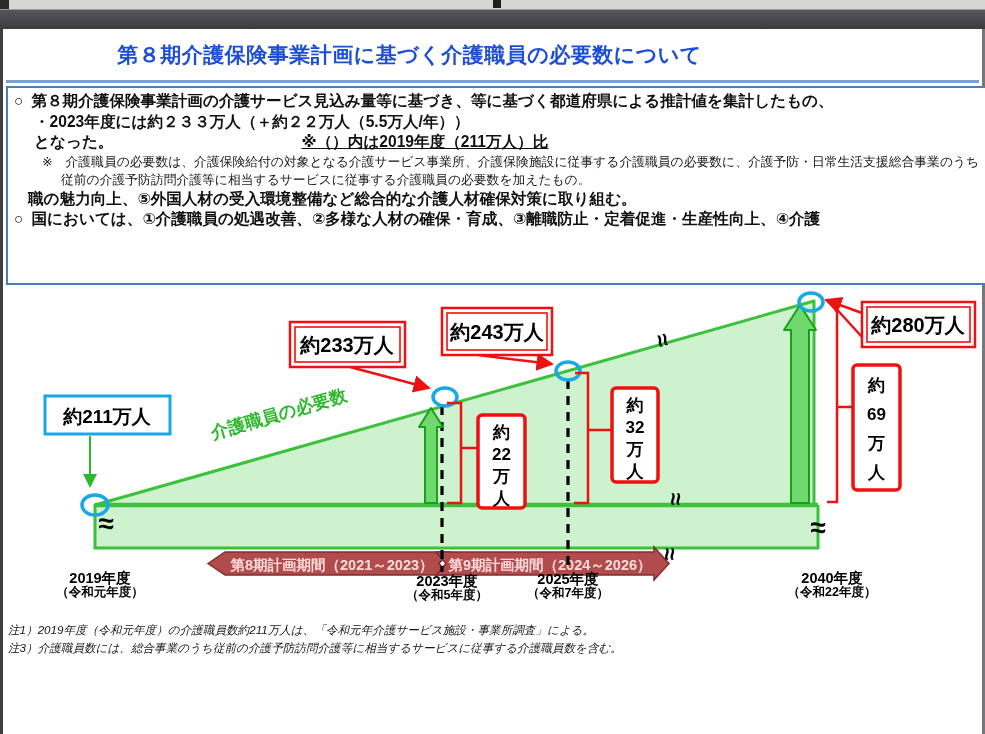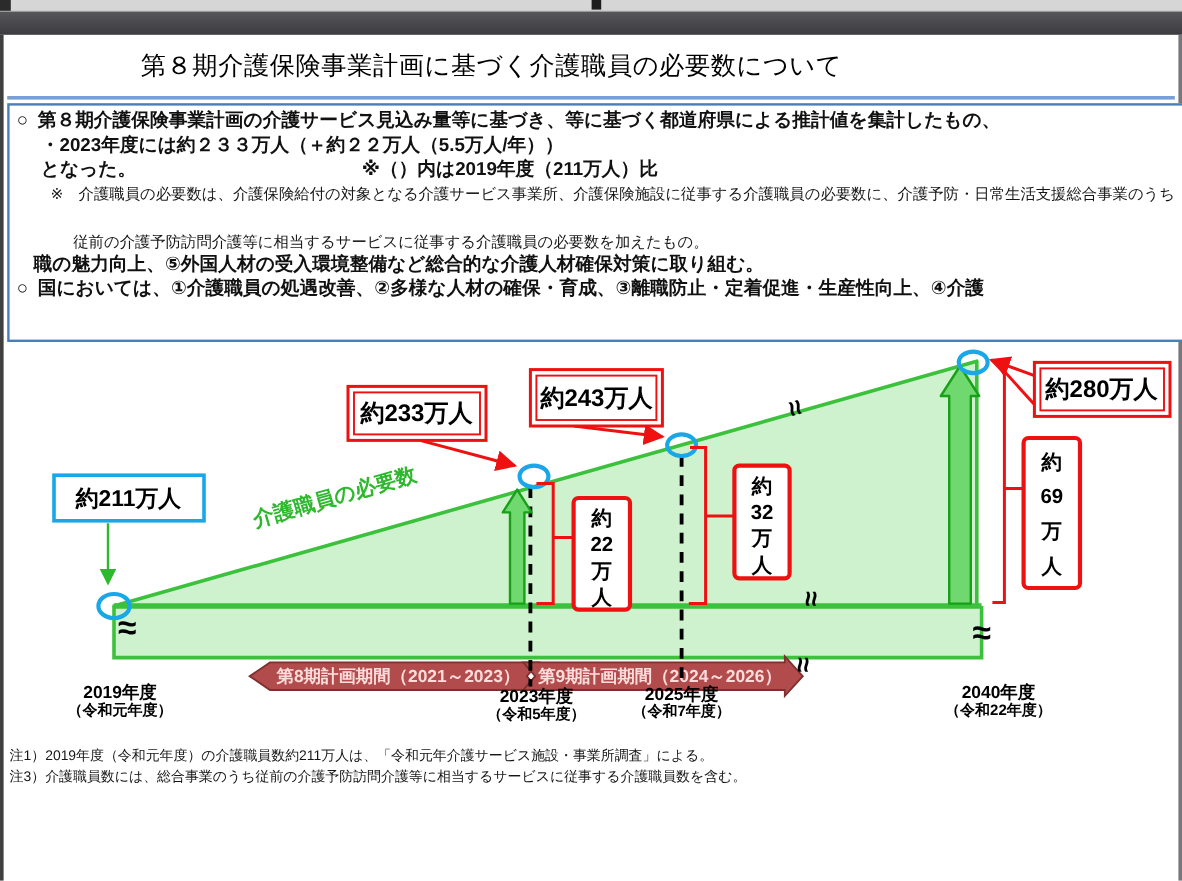--- a/index.html
+++ b/index.html
@@ -9,39 +9,39 @@
   .top-strip{position:absolute;left:0;top:0;width:985px;height:9px;background:#d6d6d6;border-bottom:1px solid #9a9a9a;}
   .strip-mark-left{position:absolute;left:0;top:0;width:9px;height:9px;background:#2b2b2b;}
   .strip-thumb{position:absolute;left:493px;top:0;width:8px;height:8px;background:#1d1d1d;}
   .toolbar{position:absolute;left:0;top:10px;width:985px;height:19px;
            background:linear-gradient(#55555a,#3c3c40);}
   .win-edge-left{position:absolute;left:0;top:29px;width:3px;height:705px;background:#3f3f3f;}
   .win-edge-right{position:absolute;left:982px;top:29px;width:3px;height:705px;background:#77777c;}
 
   
   .doc-title{position:absolute;left:0;top:41px;width:819px;text-align:center;
-             font-size:21px;font-weight:normal;color:#000000;letter-spacing:.5px;}
+             font-size:21px;font-weight:bold;color:#1d4ed8;letter-spacing:.5px;}
   .title-rule{position:absolute;left:6px;top:80px;width:973px;height:3px;background:#7b9fd2;}
 
   .text-box{position:absolute;left:6px;top:86px;width:965px;height:189px;
             border:2px solid #4a7ebb;background:#fff;padding:3px 6px;color:#111;}
   .tb-line{font-size:15.6px;font-weight:600;line-height:20.5px;white-space:nowrap;}
   .tb-line .marker{margin-right:8px;}
   .tb-bullet{padding-left:20px;}
   .tb-conc{display:flex;}
-  .tb-conc .note{margin-left:188px;}
+  .tb-conc .note{margin-left:188px;text-decoration:underline;}
   .tb-subnote{font-size:12.8px;font-weight:normal;line-height:18px;white-space:nowrap;color:#161616;}
   .sub1{padding-left:28px;}
-  .sub2{padding-left:47px;margin-top:22px;}
+  .sub2{padding-left:47px;}
   .tb-policy2{padding-left:14px;}
 
   .diagram{position:absolute;left:8px;top:286px;width:970px;height:330px;}
   .footnotes{position:absolute;left:8px;top:622px;width:968px;font-size:11.6px;
              line-height:15.4px;color:#161616;}
-  .fn{padding-left:2.9em;text-indent:-2.9em;margin-bottom:2.5px;white-space:normal;}
+  .fn{padding-left:2.9em;text-indent:-2.9em;margin-bottom:2.5px;white-space:normal;font-style:italic;}
 
   svg text{font-family:"Liberation Sans","DejaVu Sans",sans-serif;}
   .sv-val{font-size:20px;font-weight:bold;fill:#000;}
   .sv-val-s{font-size:19px;font-weight:bold;fill:#000;}
   .sv-vert{font-size:17px;font-weight:bold;fill:#000;}
   .sv-axis-y{font-size:14.5px;font-weight:bold;fill:#000;}
   .sv-axis-e{font-size:12.5px;font-weight:bold;fill:#000;}
   .sv-band{font-size:14.5px;font-weight:bold;fill:#ffdcdc;}
   .sv-series{font-size:17.5px;font-weight:bold;fill:#2db82d;}
   .sv-break{font-size:23px;font-weight:bold;fill:#000;}

